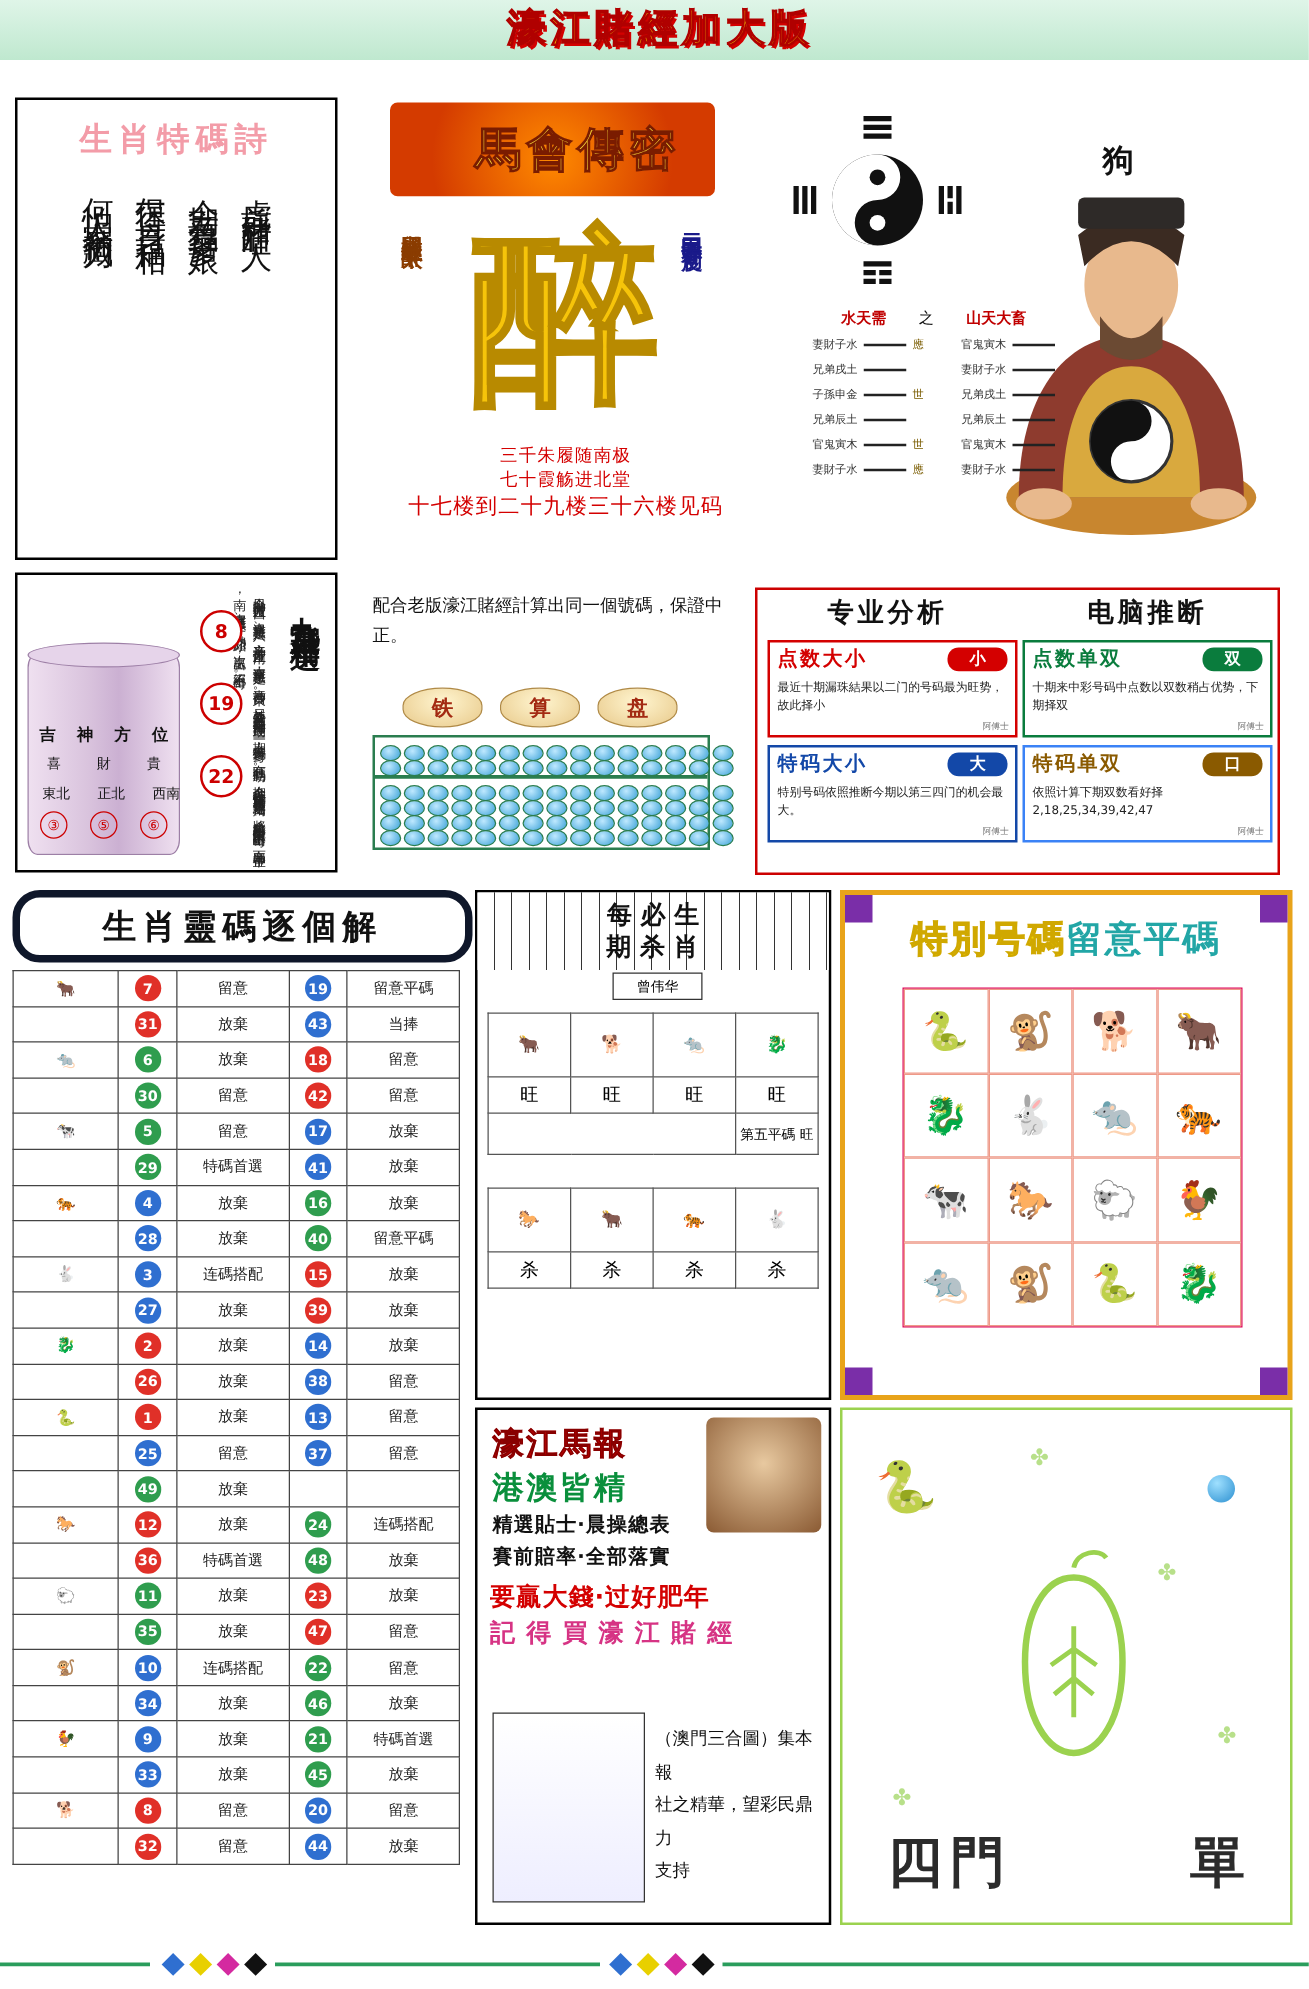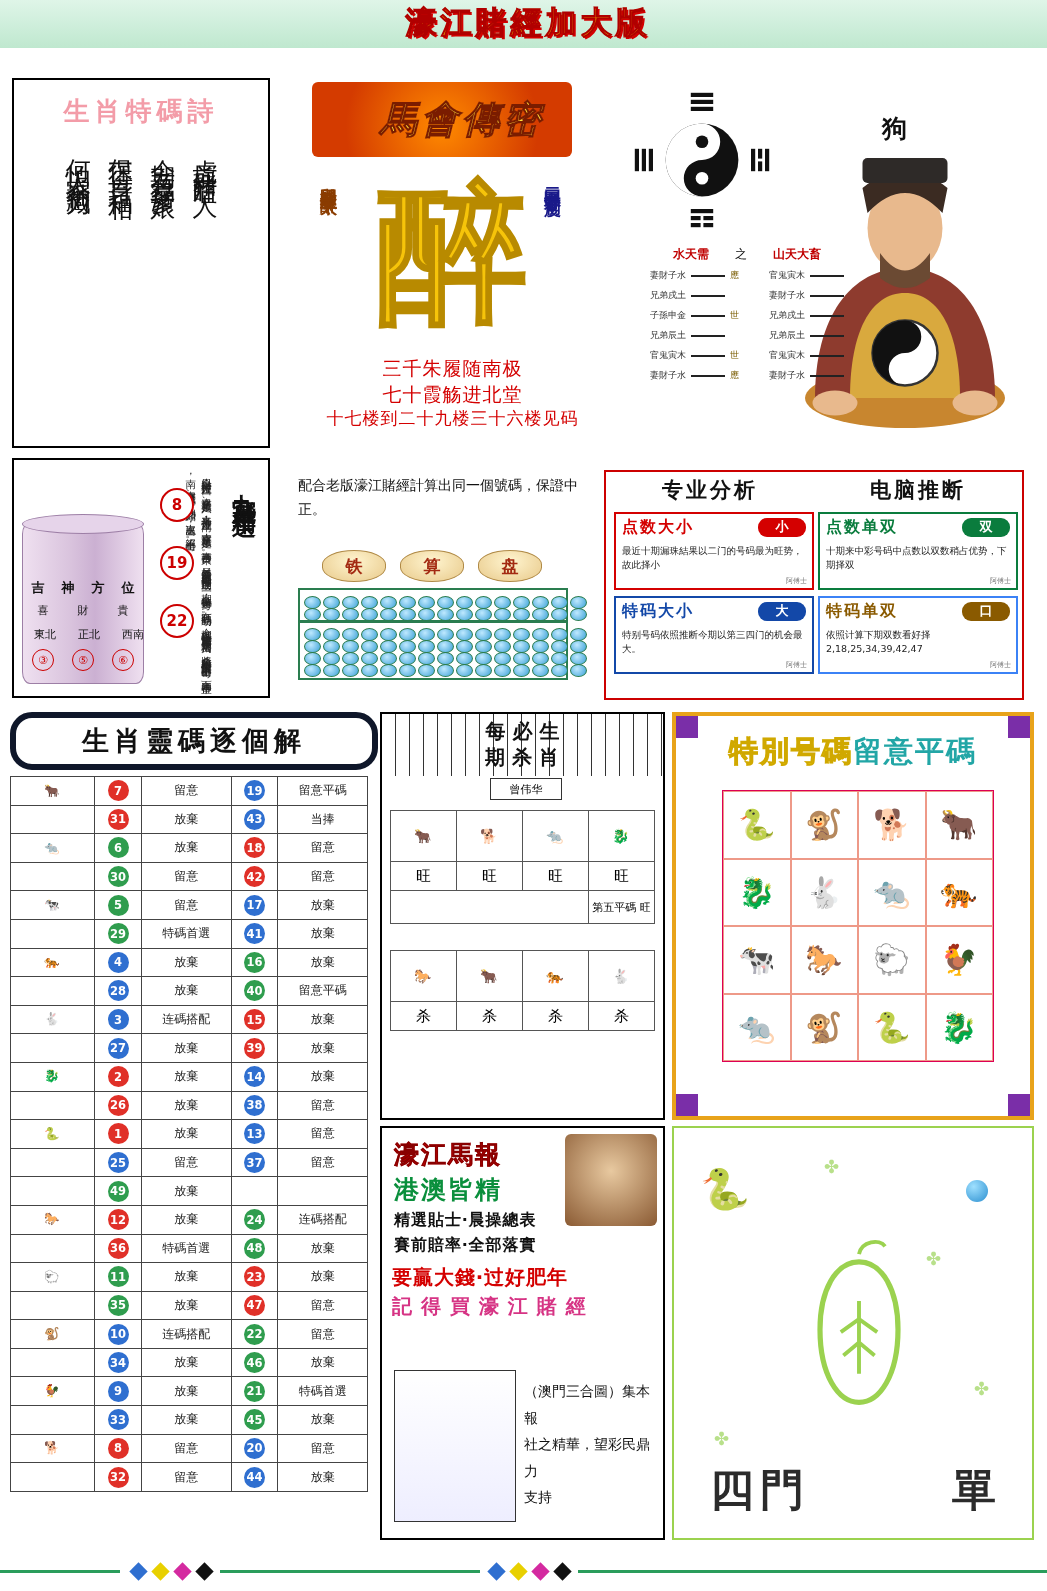--- a/index.html
+++ b/index.html
@@ -35,30 +35,30 @@
      padding:4px 10px 0;}
   .poem .col{writing-mode:vertical-rl;text-orientation:upright;font-size:25px;
      line-height:1.45;letter-spacing:6px;color:#111;height:286px;}
 
   
   .mh{left:300px;top:78px;width:305px;height:370px;}
   .mh .head{position:absolute;left:12px;top:4px;width:260px;height:75px;
      background:radial-gradient(circle at 50% 60%,#ff8a00,#d43b00 70%);
      border-radius:6px;display:flex;align-items:center;justify-content:center;}
   .mh .head span{font-size:37px;font-weight:bold;color:#ffe23a;letter-spacing:4px;
-     -webkit-text-stroke:1px #7a1c00;font-style:italic;margin-left:40px;}
+     -webkit-text-stroke:1px #7a1c00;margin-left:40px;}
   .mh .bigchar{position:absolute;left:62px;top:88px;width:180px;height:180px;
      display:flex;align-items:center;justify-content:center;
      font-size:150px;font-weight:bold;color:#f6c40a;-webkit-text-stroke:2px #b88a00;}
   .mh .sidetxt{position:absolute;writing-mode:vertical-rl;text-orientation:upright;
      font-size:17px;color:#8a3c00;font-weight:bold;letter-spacing:2px;}
   .mh .s1{left:18px;top:96px;height:160px;}
   .mh .s2{left:242px;top:96px;height:160px;color:#1a1a8a;}
   .mh .lines{position:absolute;left:0;top:278px;width:305px;text-align:center;}
-  .mh .lines div{font-size:19px;color:#d40000;line-height:1.35;letter-spacing:1px;}
+  .mh .lines div{font-size:14px;color:#d40000;line-height:1.35;letter-spacing:1px;}
   .mh .lines div.small{font-size:17px;}
 
   
   .bagua{left:612px;top:78px;width:420px;height:370px;}
   .yy{position:absolute;left:20px;top:12px;width:140px;height:140px;}
   .doglabel{position:absolute;left:270px;top:34px;font-size:25px;font-weight:bold;color:#111;}
   .guatable{position:absolute;left:0px;top:168px;width:270px;font-size:9px;color:#333;}
   .guatable .gt-head{display:flex;justify-content:center;gap:26px;margin-bottom:6px;}
   .guatable .gt-head span{color:#c00000;font-size:12px;font-weight:bold;}
   .guatable .gt-head .zhi{color:#111;font-weight:normal;}

